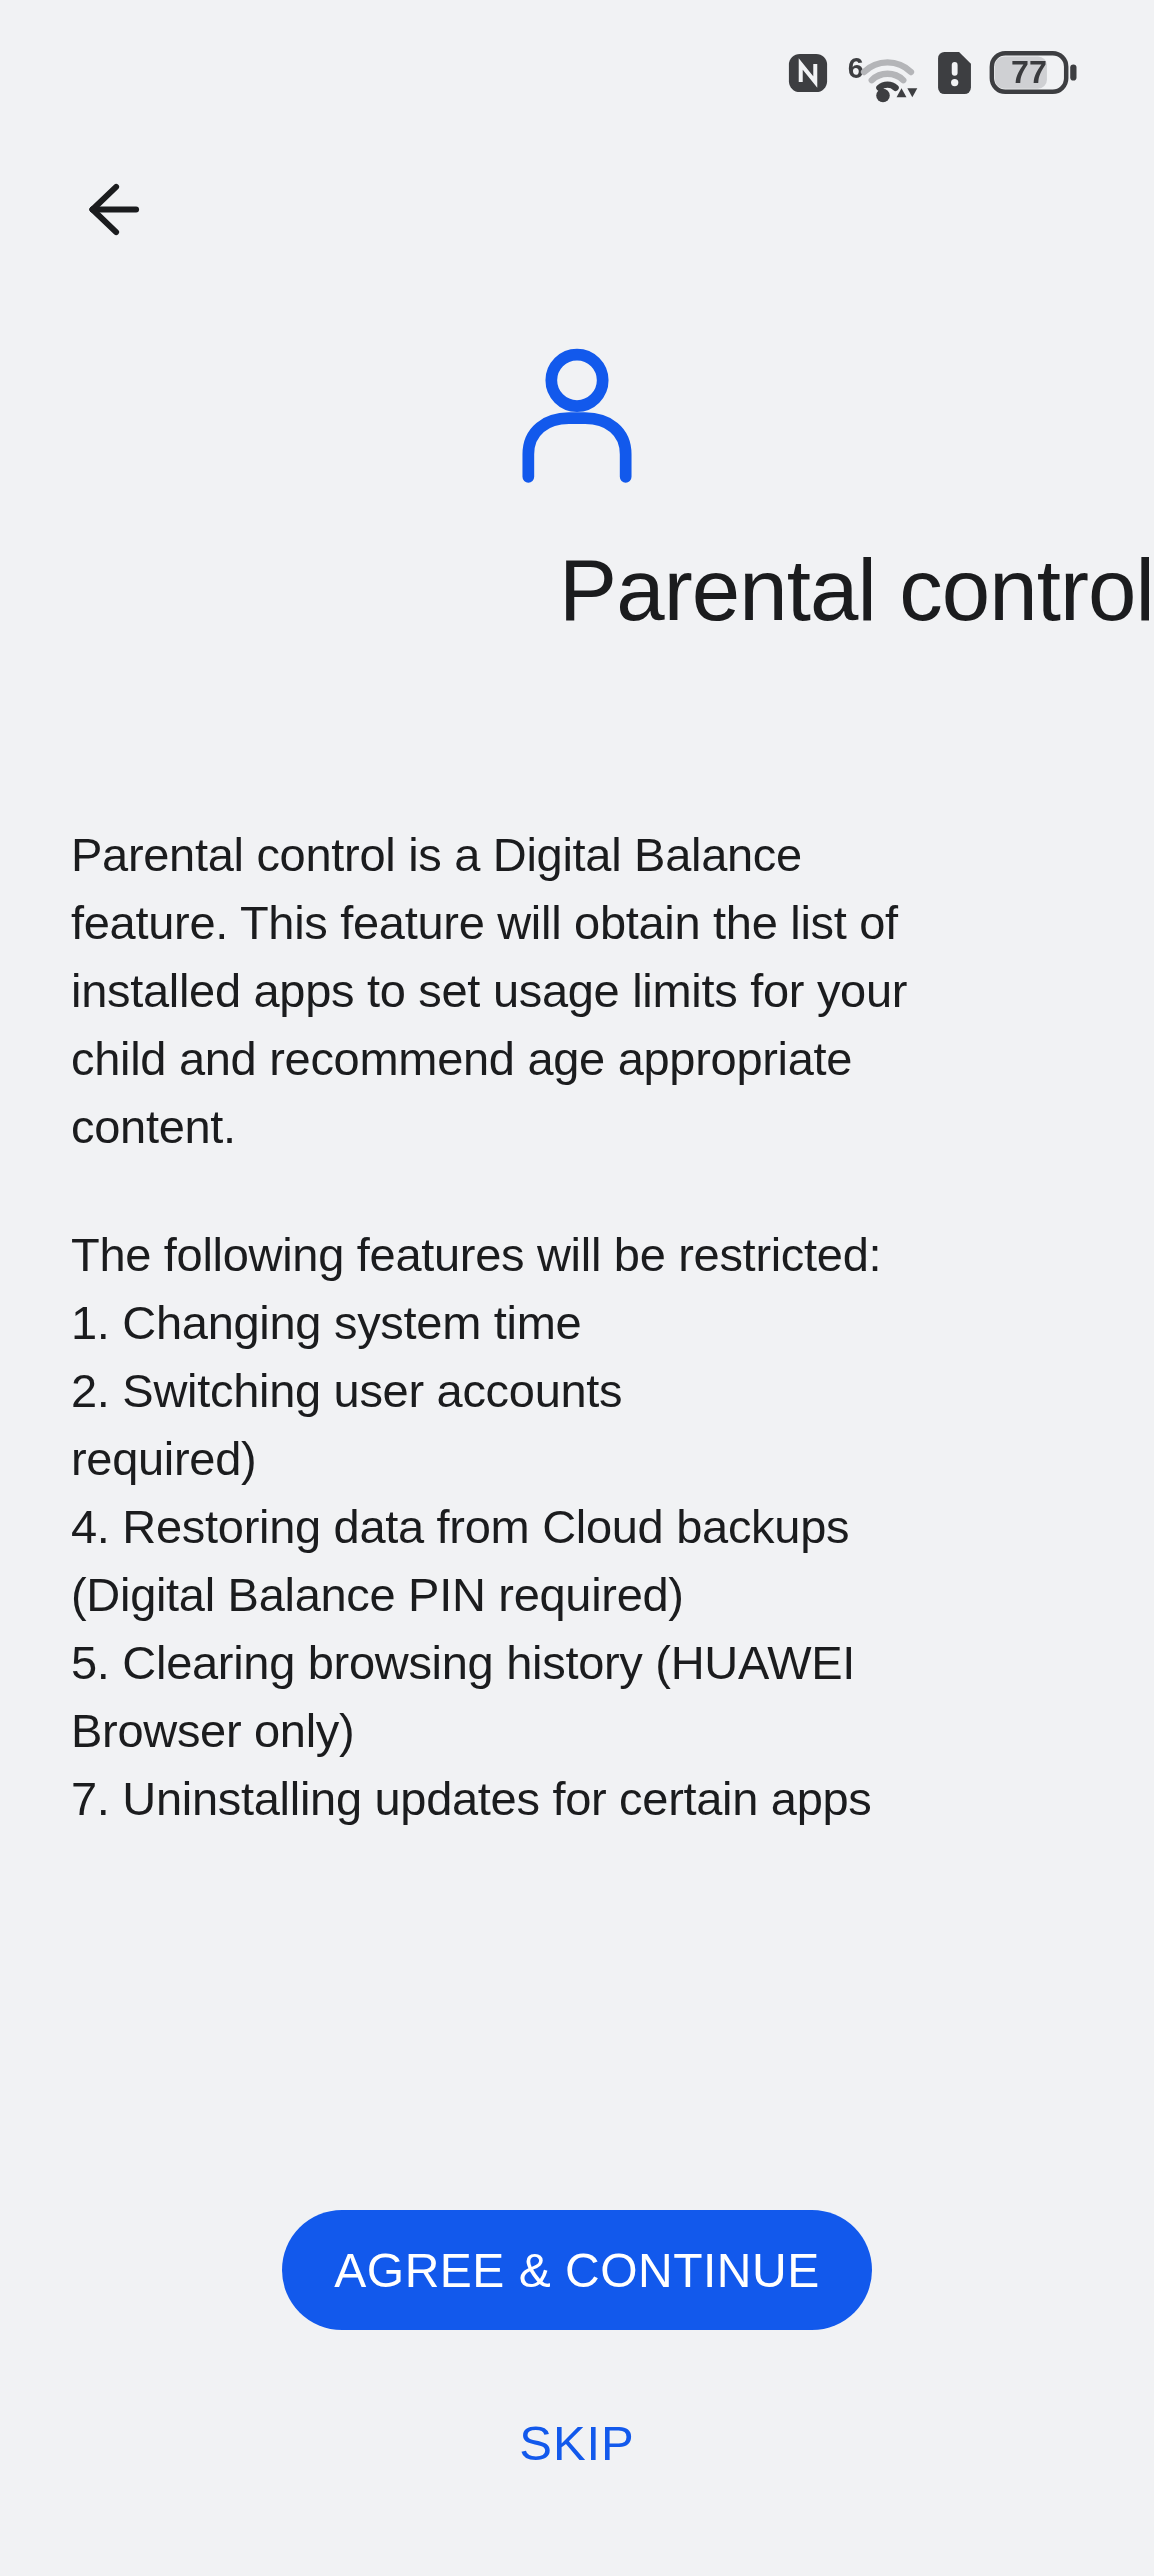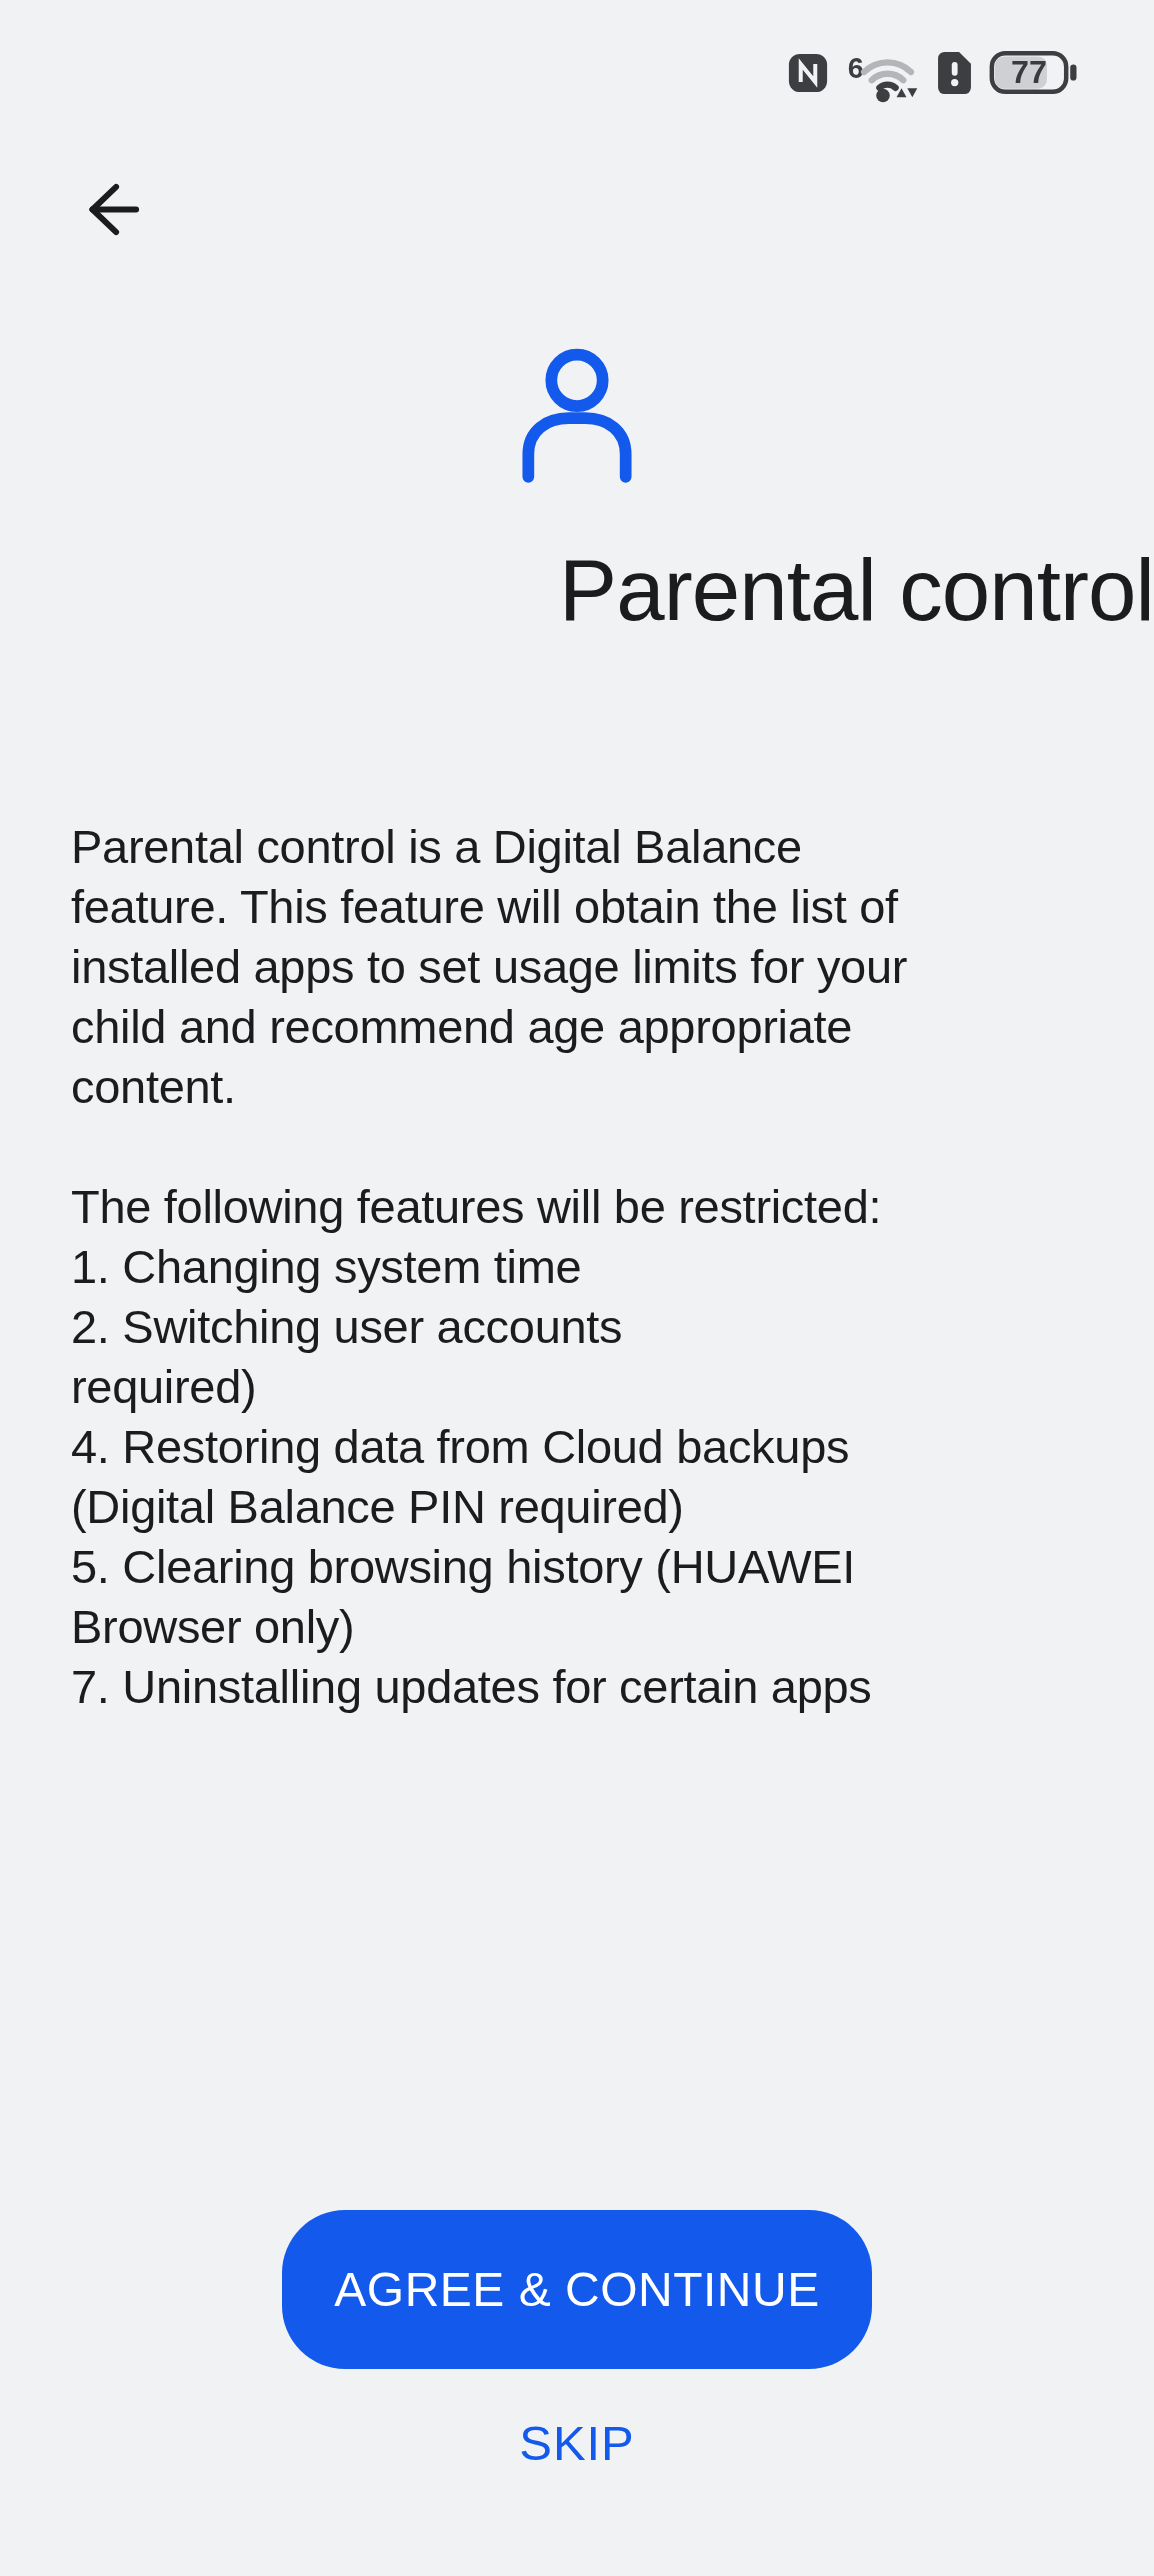--- a/index.html
+++ b/index.html
@@ -52,26 +52,27 @@
   .body-text{
     position:absolute;left:71px;right:36px;top:817px;
     color:var(--text);
   }
   .tline{
     font-size:47px;
     line-height:60px;
     letter-spacing:-0.3px;
     white-space:nowrap;
     font-weight:400;
+    margin-top:8px;
   }
   .para-gap{height:60px;}
   
   .agree-btn{
     position:absolute;top:2210px;left:50%;transform:translateX(-50%);
-    width:590px;height:159px;
+    width:590px;height:120px;
     border:none;border-radius:63px;
     background:var(--accent);
     color:#ffffff;
     font-family:inherit;
     font-size:48px;
     font-weight:400;
     letter-spacing:0.5px;
     cursor:pointer;
   }
   .skip-btn{

